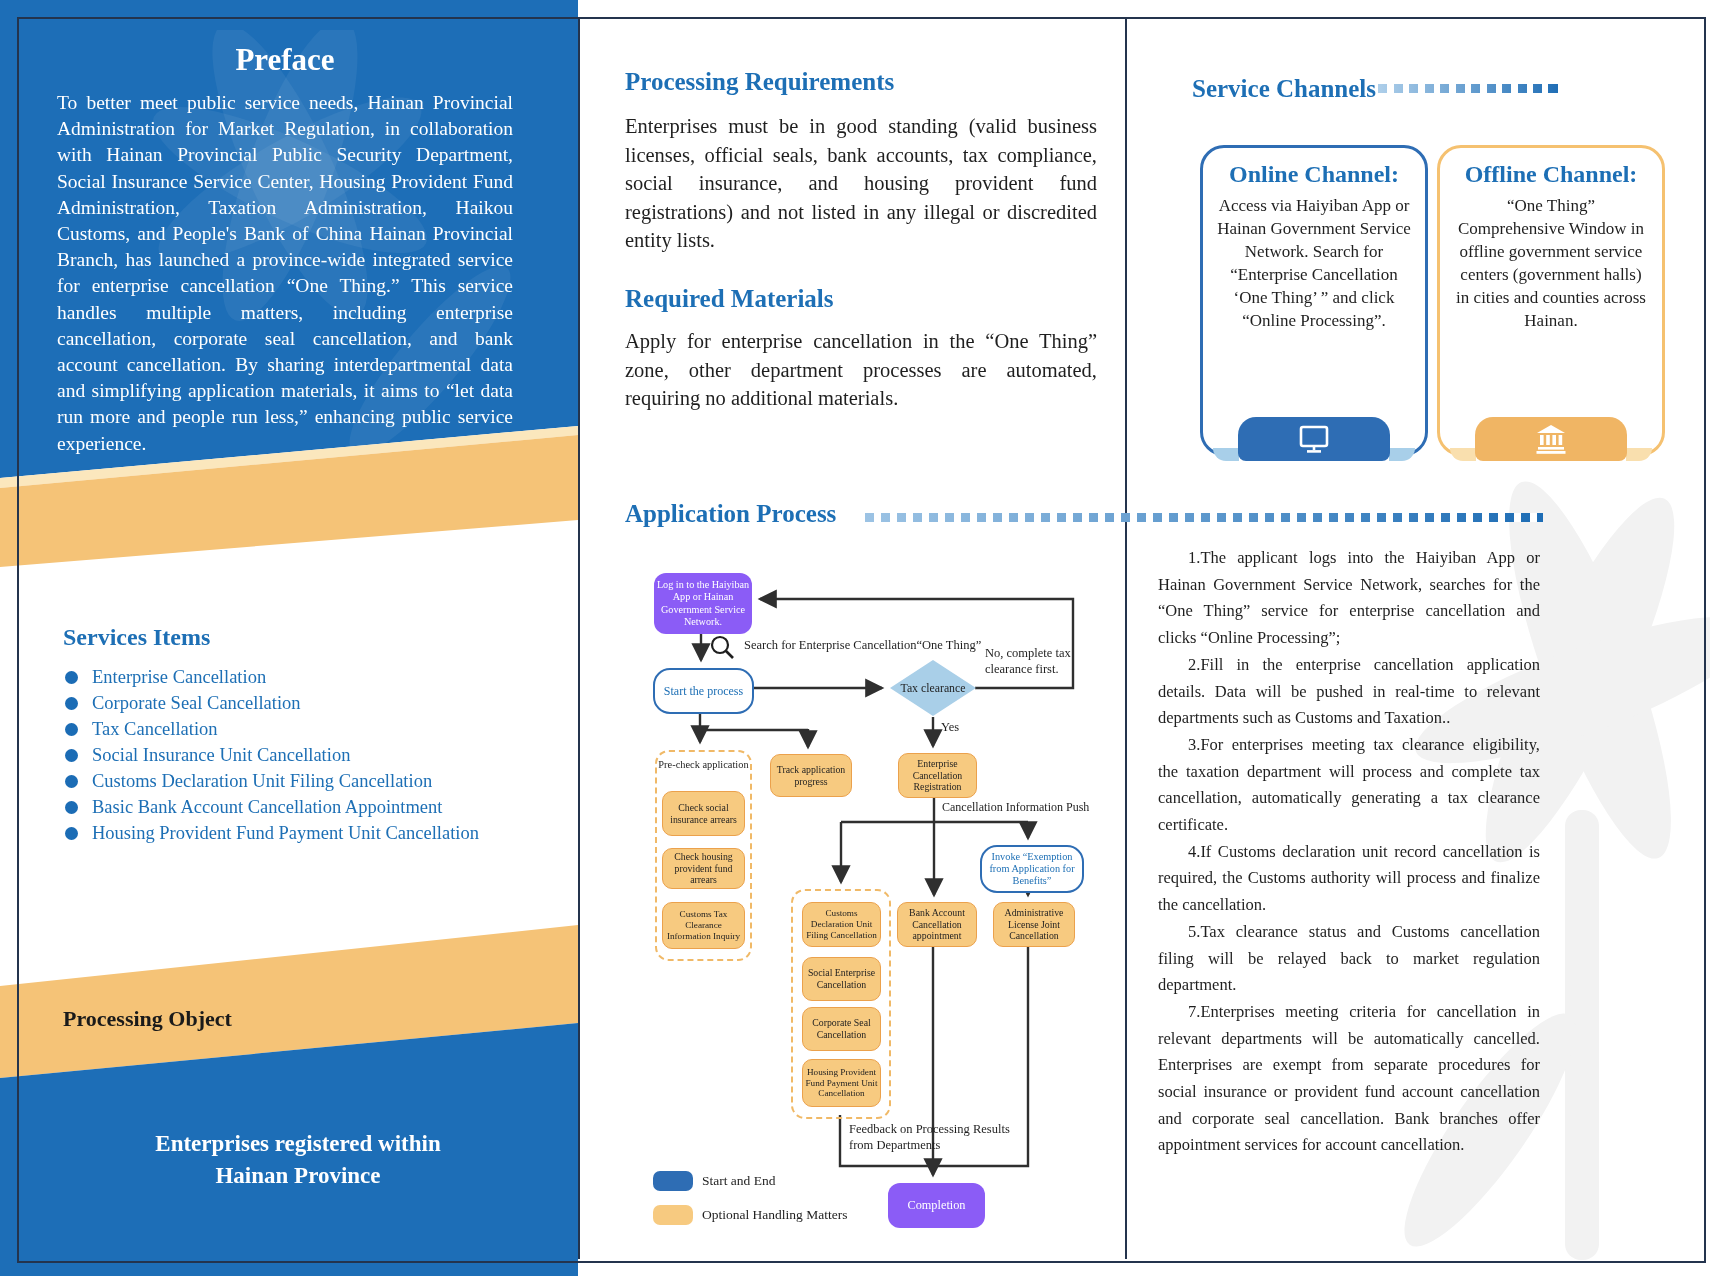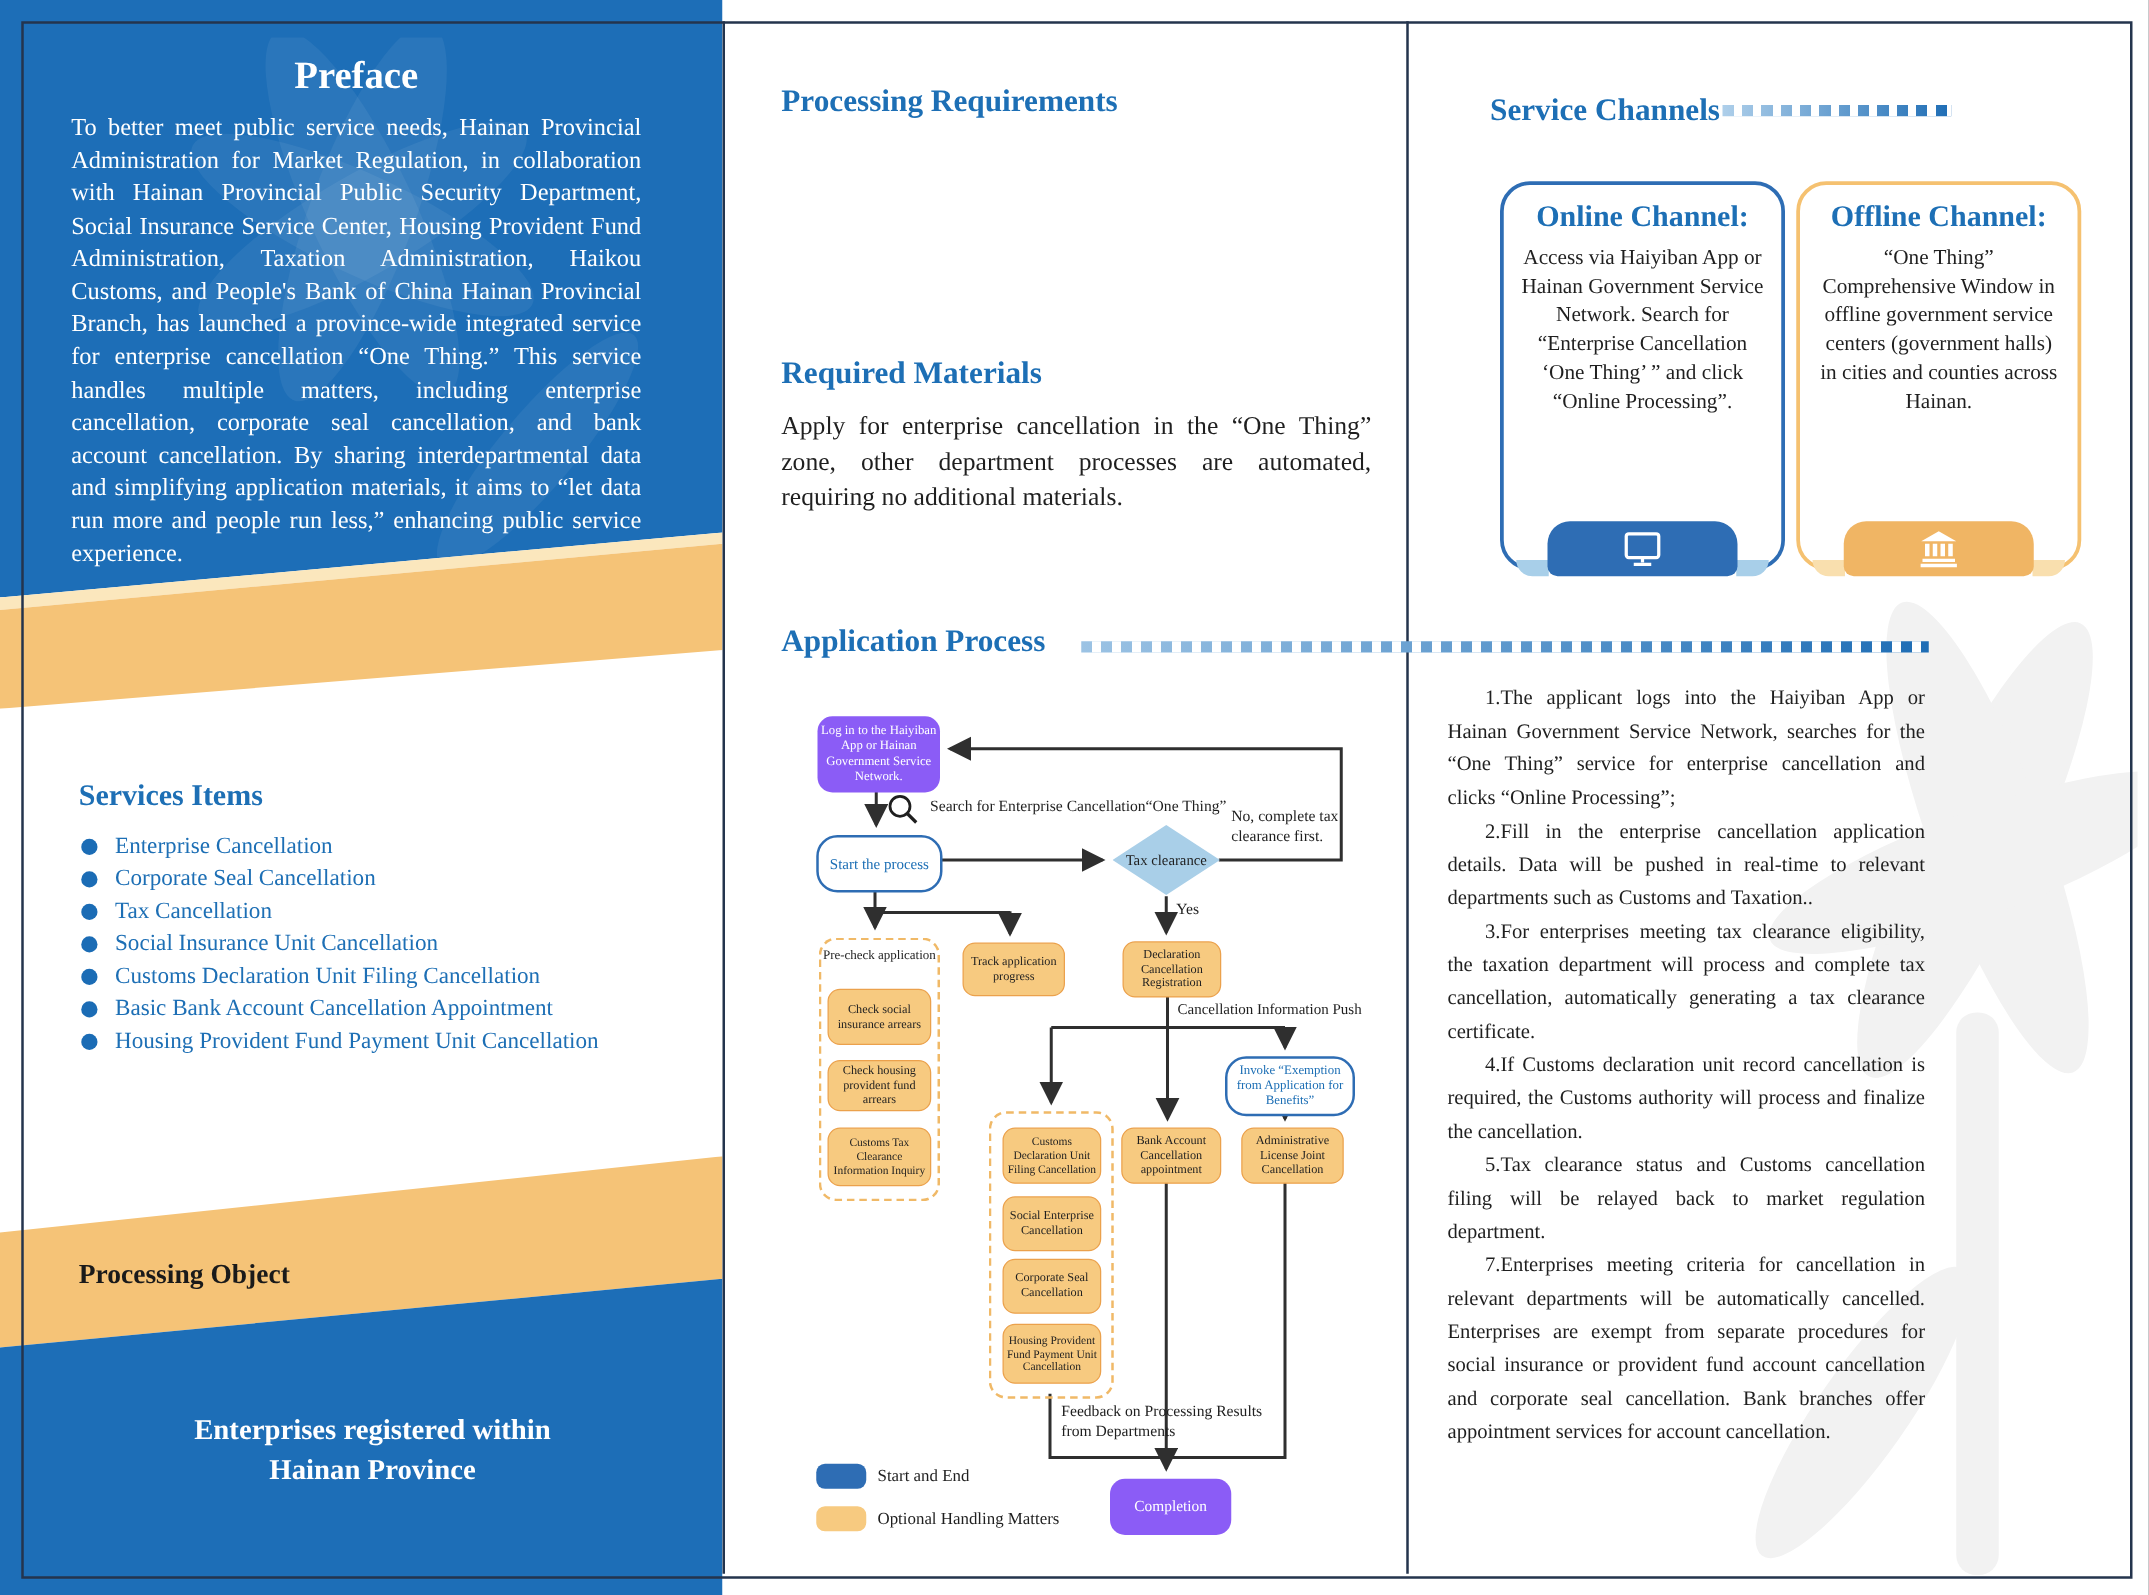--- a/index.html
+++ b/index.html
@@ -141,20 +141,21 @@
     <div class="svc-item">
         <span class="svc-dot"></span>
         <span class="t">Housing Provident Fund Payment Unit Cancellation</span>
       </div>
   </div>
 
   <div class="po-title">Processing Object</div>
   <div class="po-value">Enterprises registered within Hainan Province</div>
 
   <h2 class="sec" style="left:625px;top:68px;">Processing Requirements</h2>
+  <div class="body-txt" style="left:625px;top:112px;width:472px;">Enterprises must be in good standing (valid business licenses, official seals, bank accounts, tax compliance, social insurance, and housing provident fund registrations) and not listed in any illegal or discredited entity lists.</div>
 
   <h2 class="sec" style="left:625px;top:285px;">Required Materials</h2>
   <div class="body-txt" style="left:625px;top:327px;width:472px;">Apply for enterprise cancellation in the “One Thing” zone, other department processes are automated, requiring no additional materials.</div>
 
   <h2 class="sec" style="left:625px;top:500px;">Application Process</h2>
   <div class="dots" style="left:865px;top:513px;width:678px;"></div>
 
   <svg class="flow-svg" viewBox="0 0 1719 1276">
     <defs>
       <marker id="ah" markerWidth="10" markerHeight="10" refX="7" refY="4" orient="auto">
@@ -184,21 +185,21 @@
     <line x1="18" y1="17" x2="25" y2="24" stroke="#1f1f1f" stroke-width="2.6"></line>
   </svg>
   <div class="lbl" style="left:744px;top:638px;white-space:nowrap;font-size:12.5px;">Search for Enterprise Cancellation“One Thing”</div>
 
   <div class="n bluefill" style="left:654px;top:573px;width:94px;height:57px;">Log in to the Haiyiban App or Hainan Government Service Network.</div>
   <div class="n blueoutline" style="left:653px;top:668px;width:95px;height:40px;font-size:12px;white-space:nowrap;">Start the process</div>
   <div class="diamond">Tax clearance</div>
   <div class="lbl" style="left:985px;top:646px;width:100px;font-size:12.5px;">No, complete tax clearance first.</div>
   <div class="lbl" style="left:941px;top:720px;font-size:12.5px;">Yes</div>
 
-  <div class="n orange" style="left:898px;top:753px;width:75px;height:41px;">Declaration Cancellation Registration</div>
+  <div class="n orange" style="left:898px;top:753px;width:75px;height:41px;">Enterprise Cancellation Registration</div>
   <div class="n orange" style="left:770px;top:754px;width:78px;height:39px;">Track application progress</div>
 
   <div class="dashgroup" style="left:655px;top:750px;width:93px;height:207px;">
     <div class="dash-label">Pre-check application</div>
   </div>
   <div class="n orange" style="left:662px;top:791px;width:79px;height:41px;">Check social insurance arrears</div>
   <div class="n orange" style="left:662px;top:848px;width:79px;height:37px;">Check housing provident fund arrears</div>
   <div class="n orange" style="left:662px;top:902px;width:79px;height:43px;font-size:9.2px;">Customs Tax Clearance Information Inquiry</div>
 
   <div class="lbl" style="left:942px;top:800px;white-space:nowrap;font-size:12px;">Cancellation Information Push</div>

